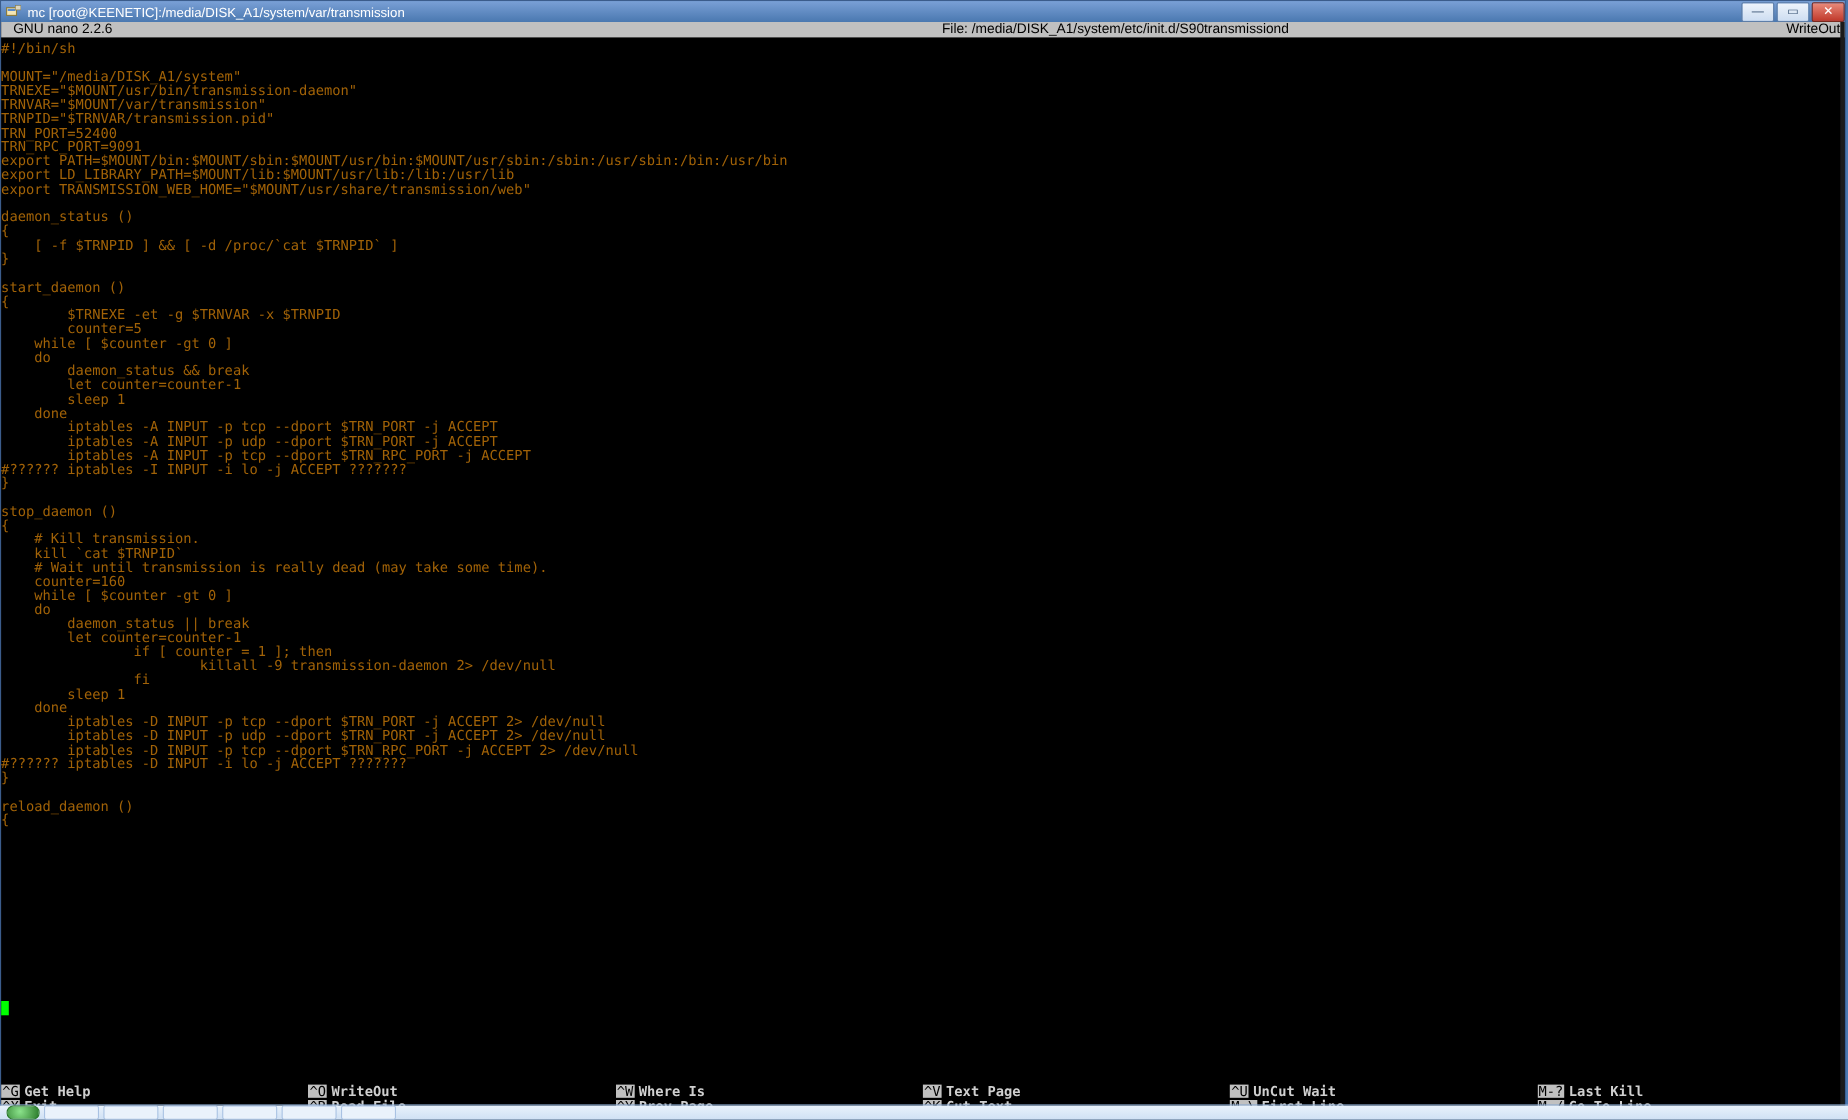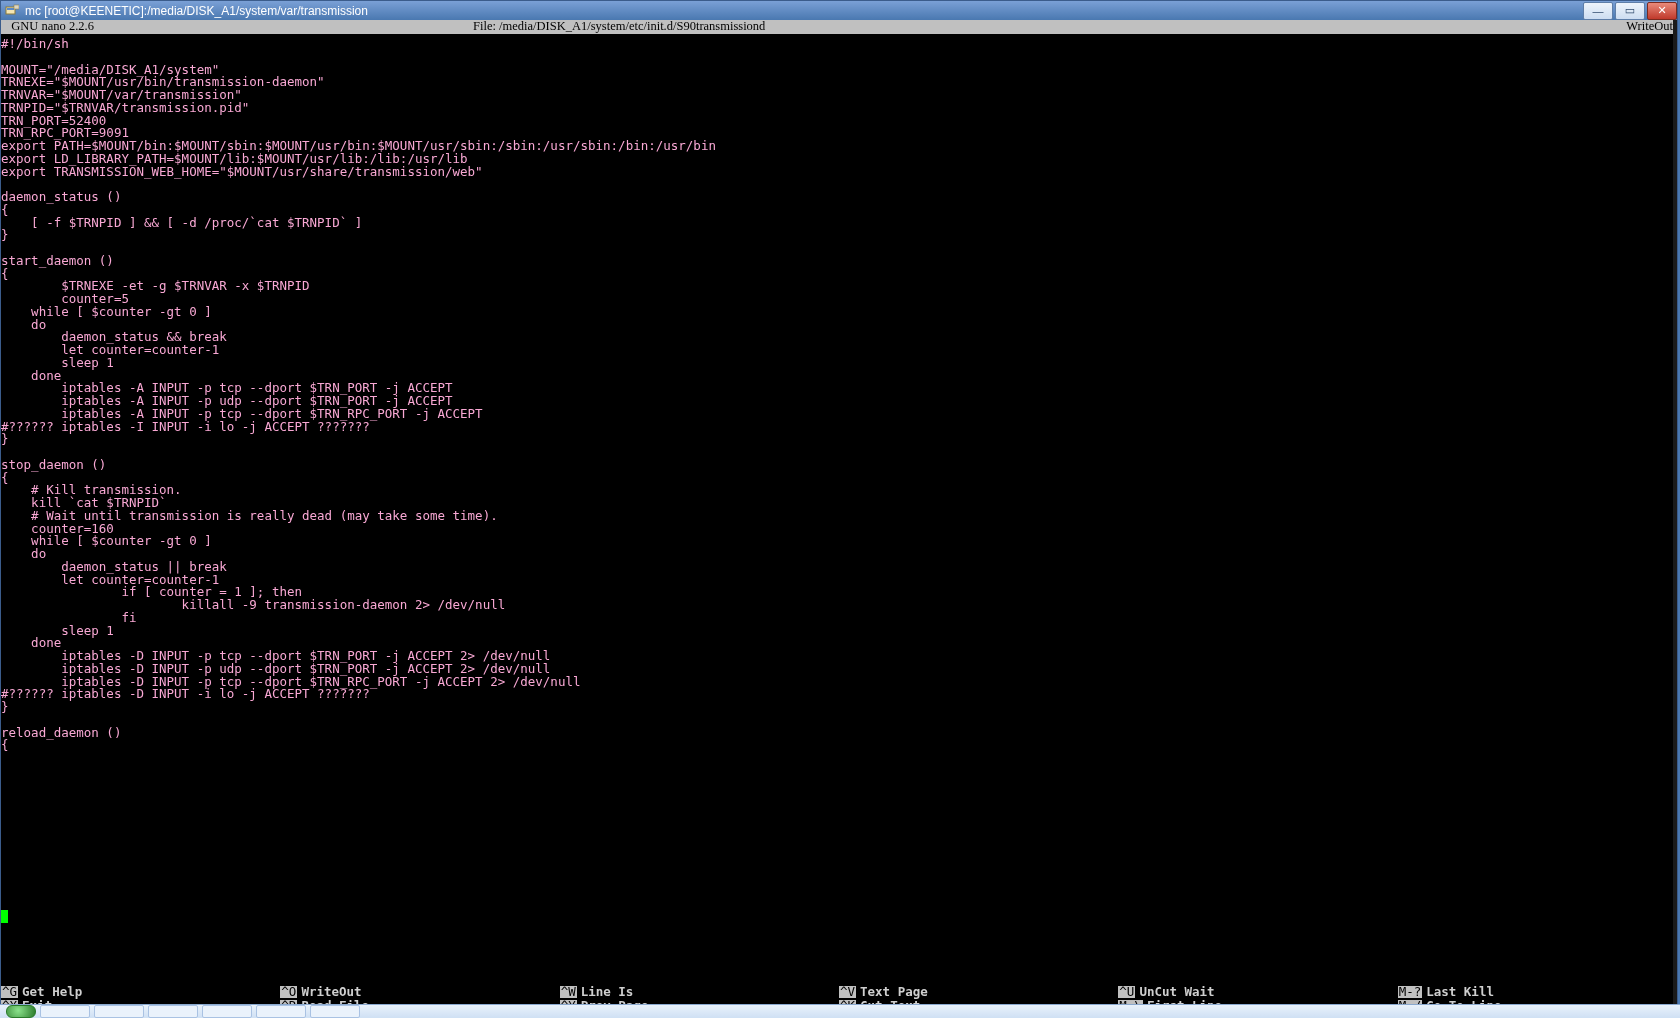--- a/index.html
+++ b/index.html
@@ -85,35 +85,35 @@
     line-height: 1.02;
     letter-spacing: 0;
   }
 
   
   .nano-header {
     background: #c0c0c0;
     color: #000;
     display: flex;
     height: 14px;
-    font-family: Liberation Serif, serif;
+    font-family: Liberation Sans, sans-serif;
     font-size: 12.5px;
     white-space: pre;
   }
   .nano-header .col  { padding: 0 4px; }
   .nano-header .left { width: 460px; }
-  .nano-header .mid  { flex: 1; text-align: left; }
+  .nano-header .mid  { flex: 1; text-align: center; }
   .nano-header .right{ width: 110px; text-align: right; padding-right: 4px; }
 
   
   .editor {
     white-space: pre;
     font-family: "Consolas", monospace;
     font-size: 12.5px;
-    color: #f9a8d4;
+    color: #a16207;
     padding-top: 4px;
   }
 
   .cursor {
     display: inline-block;
     background: #00ff00;
     color: #000;
     width: 7px;
     height: 13px;
     vertical-align: text-bottom;
@@ -281,21 +281,21 @@
           <div class="cell">
               <span class="key">^G</span>
               <span class="lbl">Get Help</span>
             </div>
           <div class="cell">
               <span class="key">^O</span>
               <span class="lbl">WriteOut</span>
             </div>
           <div class="cell">
               <span class="key">^W</span>
-              <span class="lbl">Line Is</span>
+              <span class="lbl">Where Is</span>
             </div>
           <div class="cell">
               <span class="key">^V</span>
               <span class="lbl">Text Page</span>
             </div>
           <div class="cell">
               <span class="key">^U</span>
               <span class="lbl">UnCut Wait</span>
             </div>
           <div class="cell">

